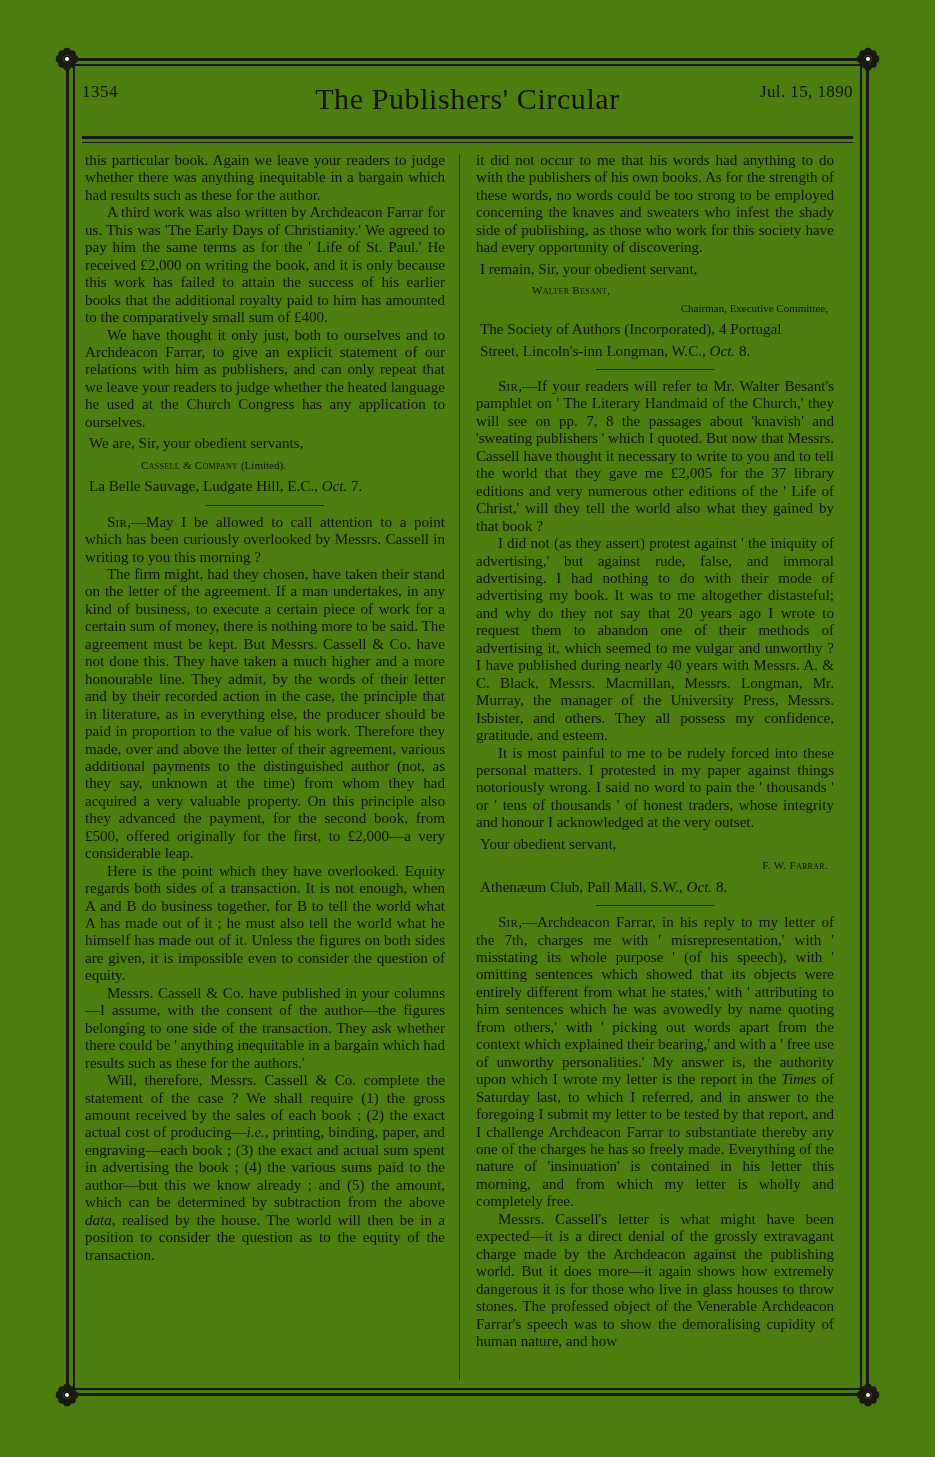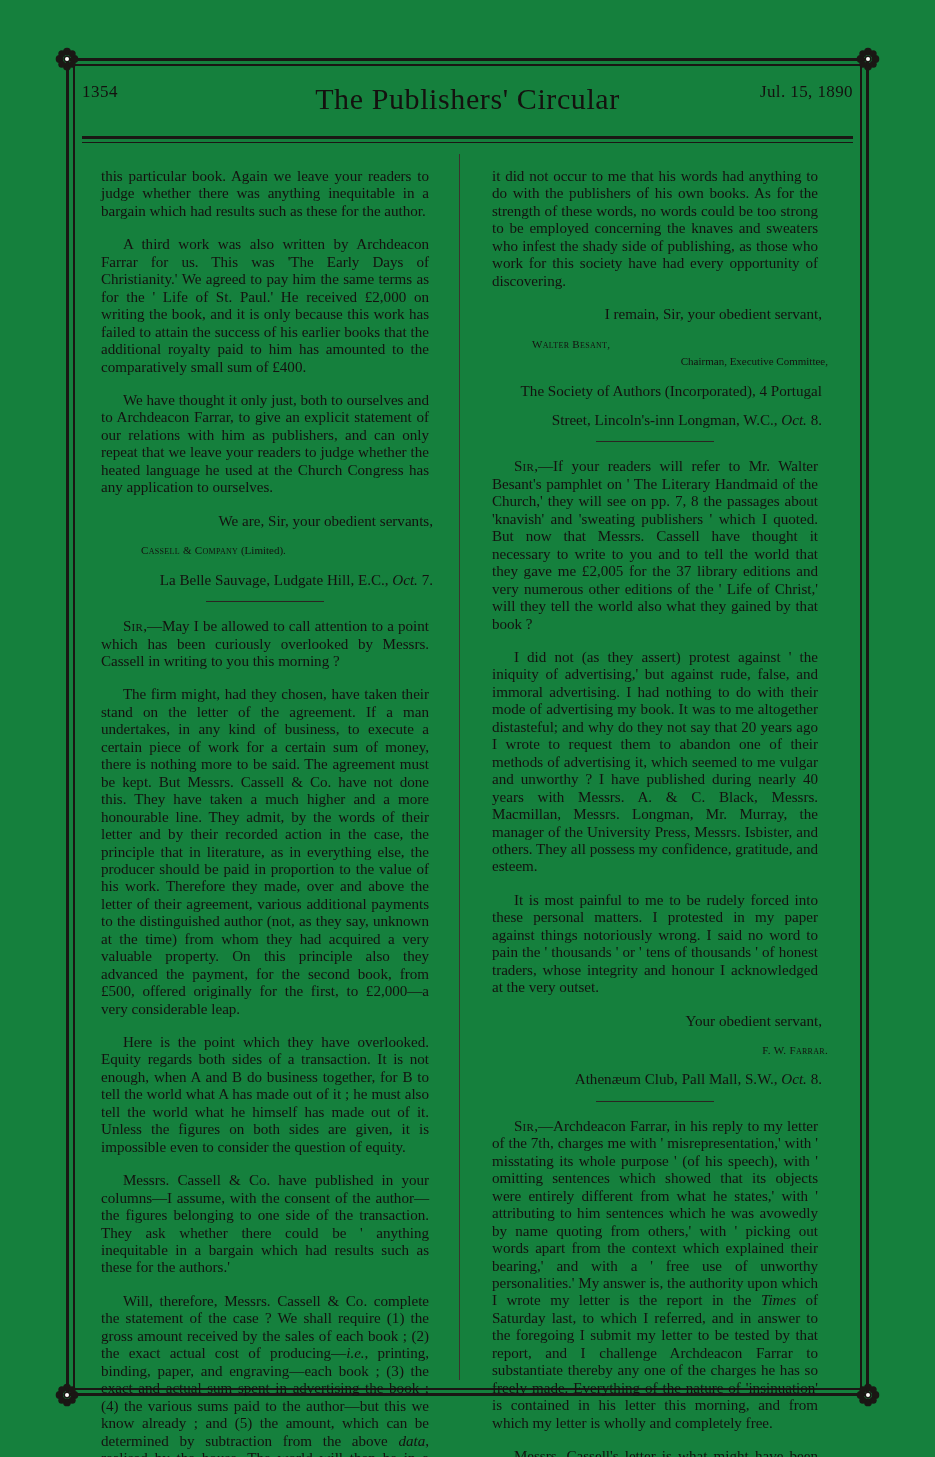--- a/index.html
+++ b/index.html
@@ -4,21 +4,21 @@
 <style>
   html, body {
     margin: 0;
     padding: 0;
     background: #ffffff;
   }
   .page {
     position: relative;
     width: 935px;
     height: 1457px;
-    background: #15803d;
+    background: #4d7c0f;
     font-family: "Liberation Serif", "DejaVu Serif", serif;
     color: #14110f;
     overflow: hidden;
   }
 
   
   .frame {
     position: absolute;
     left: 66px;
     top: 58px;
@@ -121,41 +121,41 @@
   .col-left  { padding-right: 14px; }
   .col-right { padding-left: 16px; }
   .col-divider {
     width: 1px;
     background: #3a332c;
     margin: 2px 0 2px 0;
     flex: 0 0 1px;
   }
 
   p.para {
-    margin: 16px;
+    margin: 0;
     font-size: 15.1px;
     line-height: 17.45px;
     text-align: justify;
     text-indent: 1.45em;
     hyphens: manual;
     letter-spacing: -0.02px;
   }
   p.para.noindent { text-indent: 0; }
 
   .sc {
     font-variant: small-caps;
     letter-spacing: 0.3px;
   }
   .ital { font-style: italic; }
 
   .sig-line {
-    margin: 12px;
+    margin: 4px;
     font-size: 15.1px;
     line-height: 17.45px;
-    text-align: right;
+    text-align: left;
   }
   .sig-right {
     margin: 0;
     font-size: 11px;
     line-height: 17.45px;
     text-align: right;
     padding-right: 6px;
   }
   .sig-indent {
     margin: 0;

